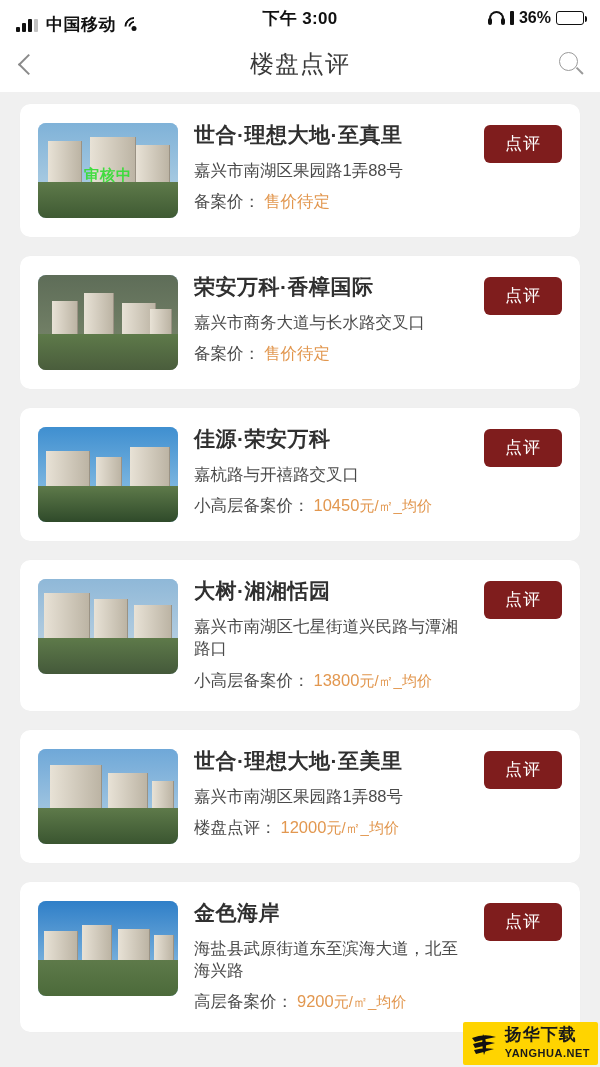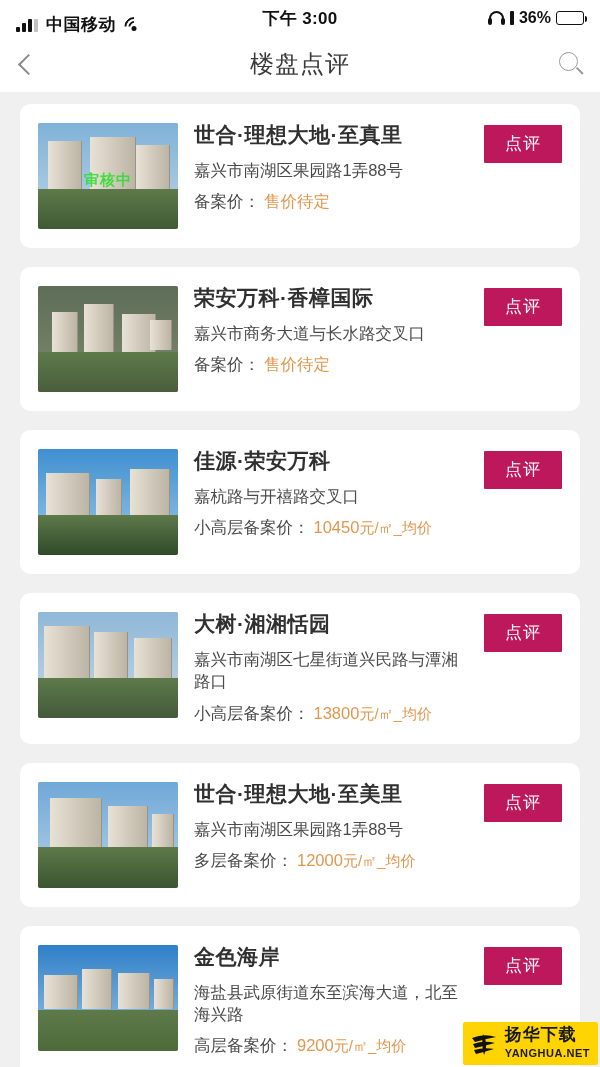--- a/index.html
+++ b/index.html
@@ -86,22 +86,22 @@
 
   
   .list { padding: 12px 20px 0 20px; }
   .card {
     background: #ffffff; border-radius: 10px;
     margin-bottom: 19px; padding: 19px 18px;
     display: flex; align-items: flex-start;
     box-shadow: 0 0 1px rgba(0,0,0,.04);
   }
   .thumb {
-    width: 140px; height: 106px; flex: 0 0 140px;
-    border-radius: 2px; position: relative; overflow: hidden;
+    width: 140px; height: 95px; flex: 0 0 140px;
+    border-radius: 8px; position: relative; overflow: hidden;
     background: linear-gradient(#9fc4e2, #cfe0ec);
   }
   .thumb .sky { position: absolute; inset: 0; }
   .thumb .ground { position: absolute; left: 0; right: 0; bottom: 0; height: 38%; }
   .thumb .bld { position: absolute; }
   .thumb .overlay-text {
     position: absolute; left: 0; right: 0; top: 45%;
     text-align: center; font-size: 15px; color: #35dd35;
     font-weight: 700; letter-spacing: 1px; opacity: .92;
   }
@@ -110,22 +110,22 @@
     font-size: 21px; font-weight: 700; color: #303030;
     letter-spacing: .5px; line-height: 1.15; margin-bottom: 12px;
   }
   .addr { font-size: 16.5px; color: #4a4a4a; line-height: 1.35; margin-bottom: 10px; }
   .price-row { font-size: 16.5px; color: #4a4a4a; white-space: nowrap; }
   .price-val { color: #e2974f; margin-left: 4px; }
   .price-val .unit { font-size: 15px; }
   .btn-wrap { flex: 0 0 auto; padding-left: 10px; padding-top: 2px; }
   .btn-review {
     display: block; width: 78px; height: 38px; line-height: 38px;
-    text-align: center; background: #be185d; color: #ffffff;
-    border-radius: 1px; font-size: 17px; letter-spacing: 1px;
+    text-align: center; background: #7f1d1d; color: #ffffff;
+    border-radius: 6px; font-size: 17px; letter-spacing: 1px;
     border: none; cursor: pointer;
     font-family: "Liberation Sans", "DejaVu Sans", sans-serif;
   }
 
   
   .watermark {
     position: absolute; right: 2px; bottom: 2px;
     background: #ffd400; display: flex; align-items: center;
     padding: 4px 8px 4px 6px; gap: 6px; border-radius: 2px;
   }
@@ -255,21 +255,21 @@
         <div class="thumb">
           <span class="sky" style="background:linear-gradient(#6fa8d8,#b9d3e4)"></span>
           <span class="bld" style="left:12px;top:16px;width:52px;height:58px;background:linear-gradient(90deg,#e8e2d6,#bcb4a4);border-right:1px solid #9a9284;"></span>
           <span class="bld" style="left:70px;top:24px;width:40px;height:50px;background:linear-gradient(90deg,#e8e2d6,#bcb4a4);border-right:1px solid #9a9284;"></span>
           <span class="bld" style="left:114px;top:32px;width:22px;height:42px;background:linear-gradient(90deg,#e8e2d6,#bcb4a4);border-right:1px solid #9a9284;"></span>
           <span class="ground" style="background:linear-gradient(#5e7a4a,#3a5530)"></span>
         </div>
         <div class="info">
           <div class="title">世合·理想大地·至美里</div>
           <div class="addr">嘉兴市南湖区果园路1弄88号</div>
-          <div class="price-row"><span>多层备案价：</span><span class="price-val"><span>12000</span><span class="unit">元/㎡_均价</span></span></div>
+          <div class="price-row"><span>楼盘点评：</span><span class="price-val"><span>12000</span><span class="unit">元/㎡_均价</span></span></div>
         </div>
         <div class="btn-wrap">
           <button class="btn-review">点评</button>
         </div>
       </div>
       <div class="card">
         <div class="thumb">
           <span class="sky" style="background:linear-gradient(#2f7fc8,#9ec9e6)"></span>
           <span class="bld" style="left:6px;top:30px;width:34px;height:34px;background:linear-gradient(90deg,#e8e2d6,#bcb4a4);border-right:1px solid #9a9284;"></span>
           <span class="bld" style="left:44px;top:24px;width:30px;height:40px;background:linear-gradient(90deg,#e8e2d6,#bcb4a4);border-right:1px solid #9a9284;"></span>

